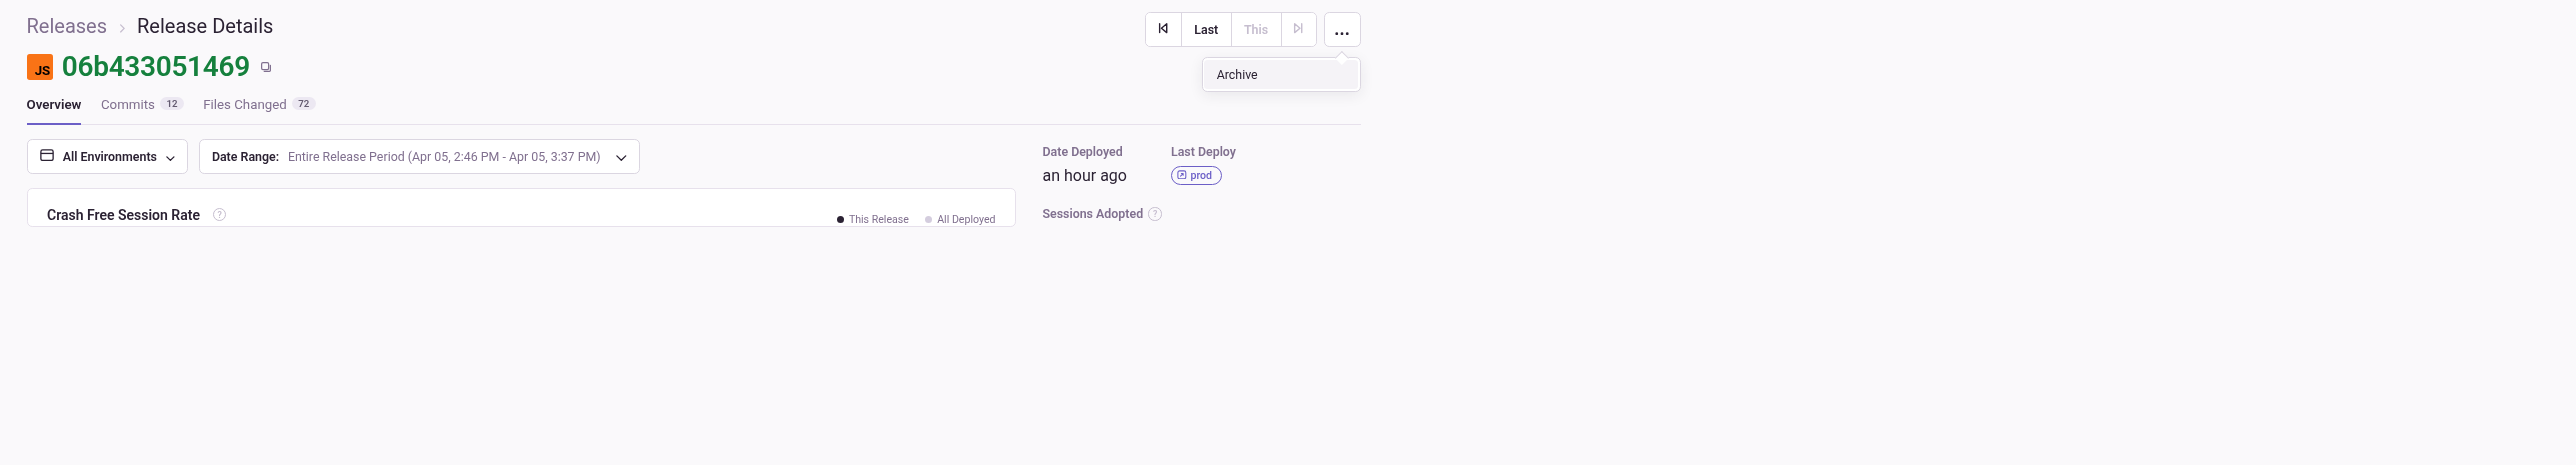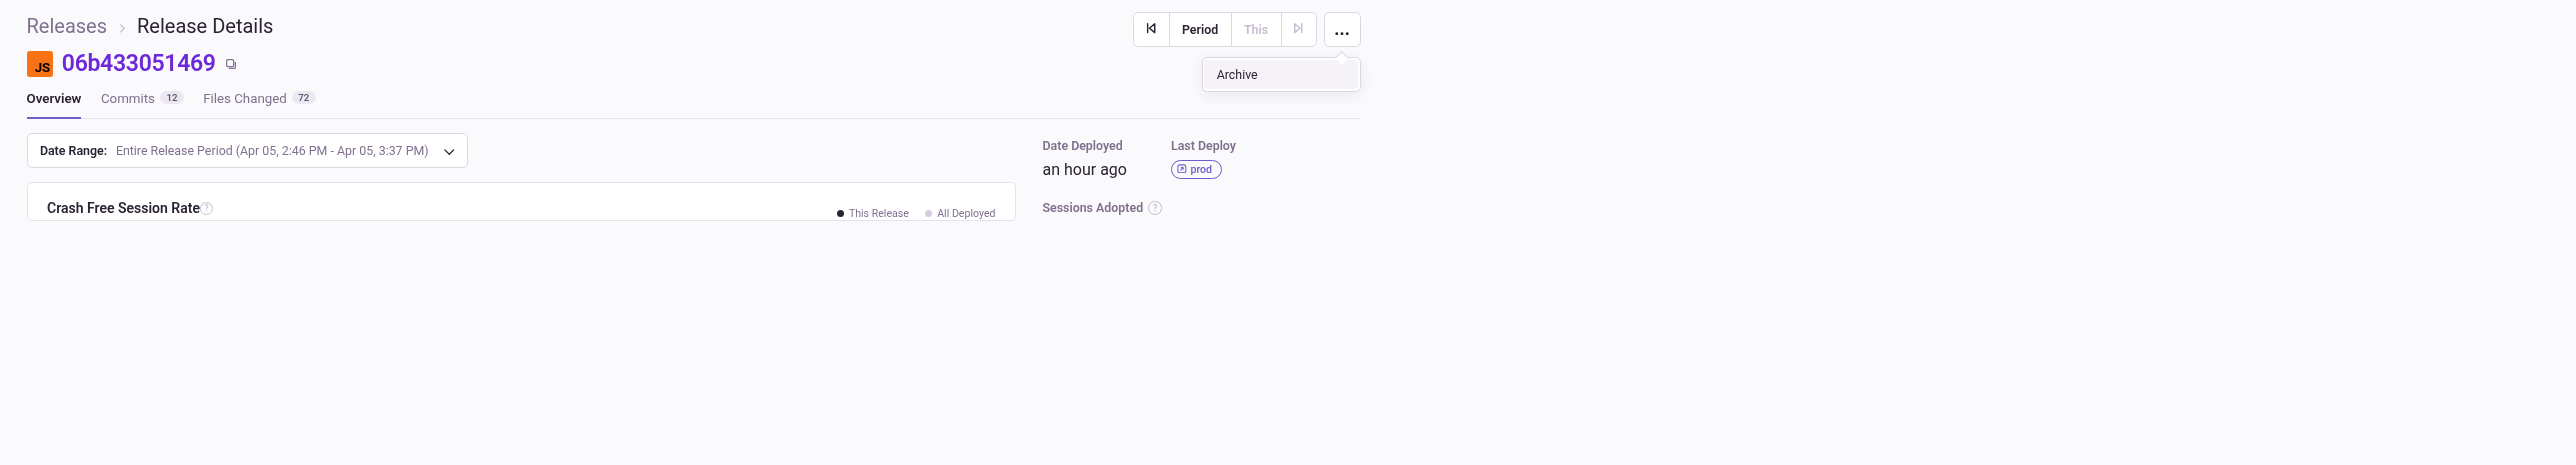--- a/index.html
+++ b/index.html
@@ -54,24 +54,24 @@
       color: #000;
       font-weight: 700;
       font-size: 13.3px;
       display: flex;
       align-items: flex-end;
       justify-content: flex-end;
       padding: 1.8px 2.7px;
       border-radius: 2.7px;
     }
     .release-title {
-      font-size: 23px;
+      font-size: 28px;
       font-weight: 600;
       letter-spacing: -0.3px;
-      color: #6d28d9;
+      color: #15803d;
     }
     .copy-icon {
       color: #80708F;
       display: flex;
       align-items: center;
     }
     .tabs {
       display: flex;
       gap: 19.5px;
       border-bottom: 0.9px solid #E7E1EC;
@@ -226,21 +226,21 @@
       padding: 14px 19.5px 0 19.5px;
     }
     .panel-header {
       display: flex;
       justify-content: space-between;
       align-items: center;
     }
     .panel-title {
       display: flex;
       align-items: center;
-      gap: 0;
+      gap: 13px;
       font-size: 14px;
       font-weight: 600;
       color: #2B2233;
     }
     .legend {
       display: flex;
       gap: 16px;
       font-size: 10.6px;
       color: #80708F;
       align-items: center;
@@ -349,21 +349,21 @@
     <div class="nav-buttons">
       <div class="btn-group">
         <button class="btn btn-icon">
           <span>
             <svg width="12.4" height="12.4" viewBox="0 0 14 14" fill="none">
                 <path d="M3 2 V12" stroke="currentColor" stroke-width="1.6" stroke-linecap="round"></path>
                 <path d="M11 2 L5 7 L11 12 Z" stroke="currentColor" stroke-width="1.6" stroke-linejoin="round" fill="none"></path>
               </svg>
           </span>
         </button>
-        <button class="btn">Period</button>
+        <button class="btn">Last</button>
         <button class="btn disabled">This</button>
         <button class="btn btn-icon disabled">
           <span>
             <svg width="12.4" height="12.4" viewBox="0 0 14 14" fill="none">
                 <path d="M11 2 V12" stroke="currentColor" stroke-width="1.6" stroke-linecap="round"></path>
                 <path d="M3 2 L9 7 L3 12 Z" stroke="currentColor" stroke-width="1.6" stroke-linejoin="round" fill="none"></path>
               </svg>
           </span>
         </button>
       </div>
@@ -381,20 +381,34 @@
     <div class="dropdown">
       <div class="dropdown-item">Archive</div>
     </div>
 
   </div>
 
   <div class="content-row">
     <div class="content-left">
 
       <div class="filters">
+        <div class="filter-btn">
+          <span class="icon">
+            <svg width="14" height="12.4" viewBox="0 0 16 14" fill="none">
+                <rect x="1" y="1" width="14" height="12" rx="2" stroke="currentColor" stroke-width="1.5"></rect>
+                <path d="M1 5 H15" stroke="currentColor" stroke-width="1.5"></path>
+              </svg>
+          </span>
+          <span class="filter-label">All Environments</span>
+          <span>
+            <svg width="8.8" height="5.3" viewBox="0 0 10 6" fill="none">
+                <path d="M1 1 L5 5 L9 1" stroke="currentColor" stroke-width="1.5" stroke-linecap="round" stroke-linejoin="round"></path>
+              </svg>
+          </span>
+        </div>
 
         <div class="filter-btn">
           <span class="filter-label">Date Range:</span>
           <span class="filter-value">Entire Release Period (Apr 05, 2:46 PM - Apr 05, 3:37 PM)</span>
           <span style="margin-left:7px;">
             <svg width="10.6" height="6.2" viewBox="0 0 12 7" fill="none">
                 <path d="M1 1 L6 6 L11 1" stroke="currentColor" stroke-width="1.5" stroke-linecap="round" stroke-linejoin="round"></path>
               </svg>
           </span>
         </div>

